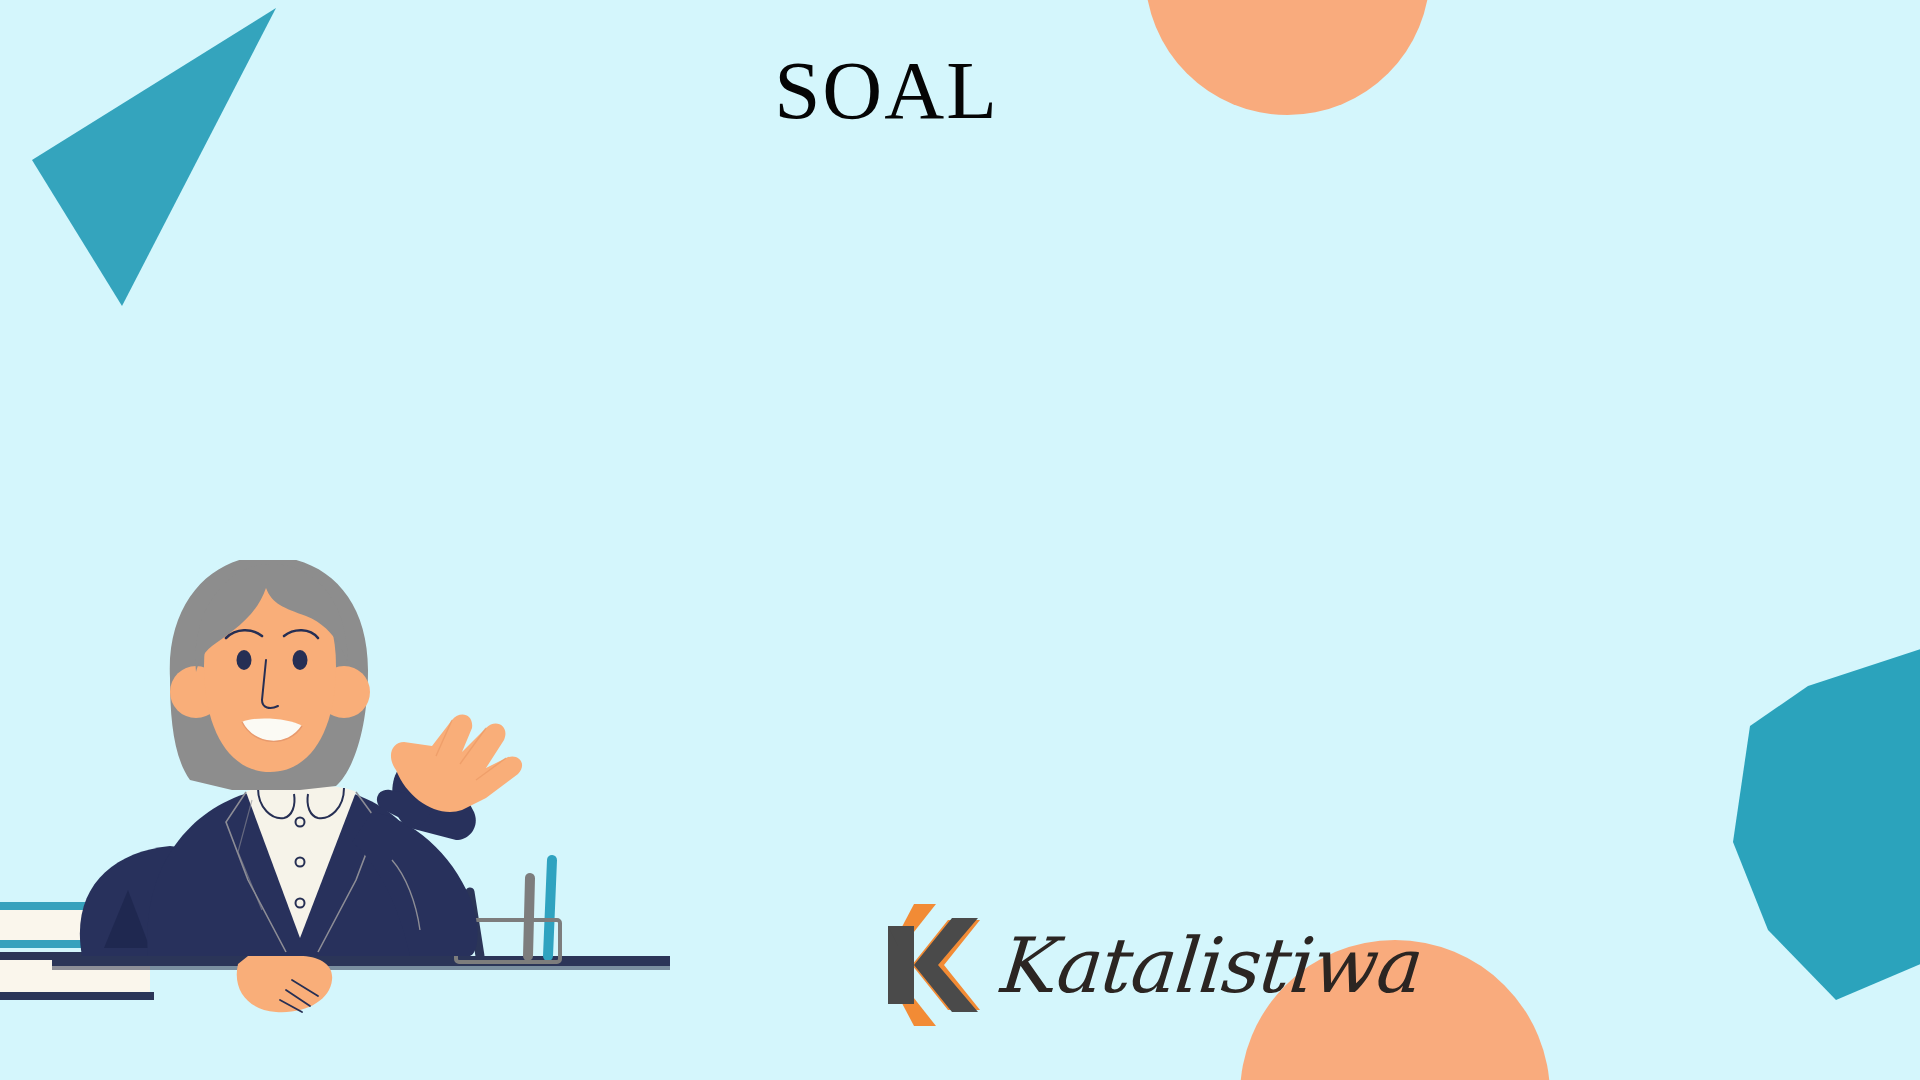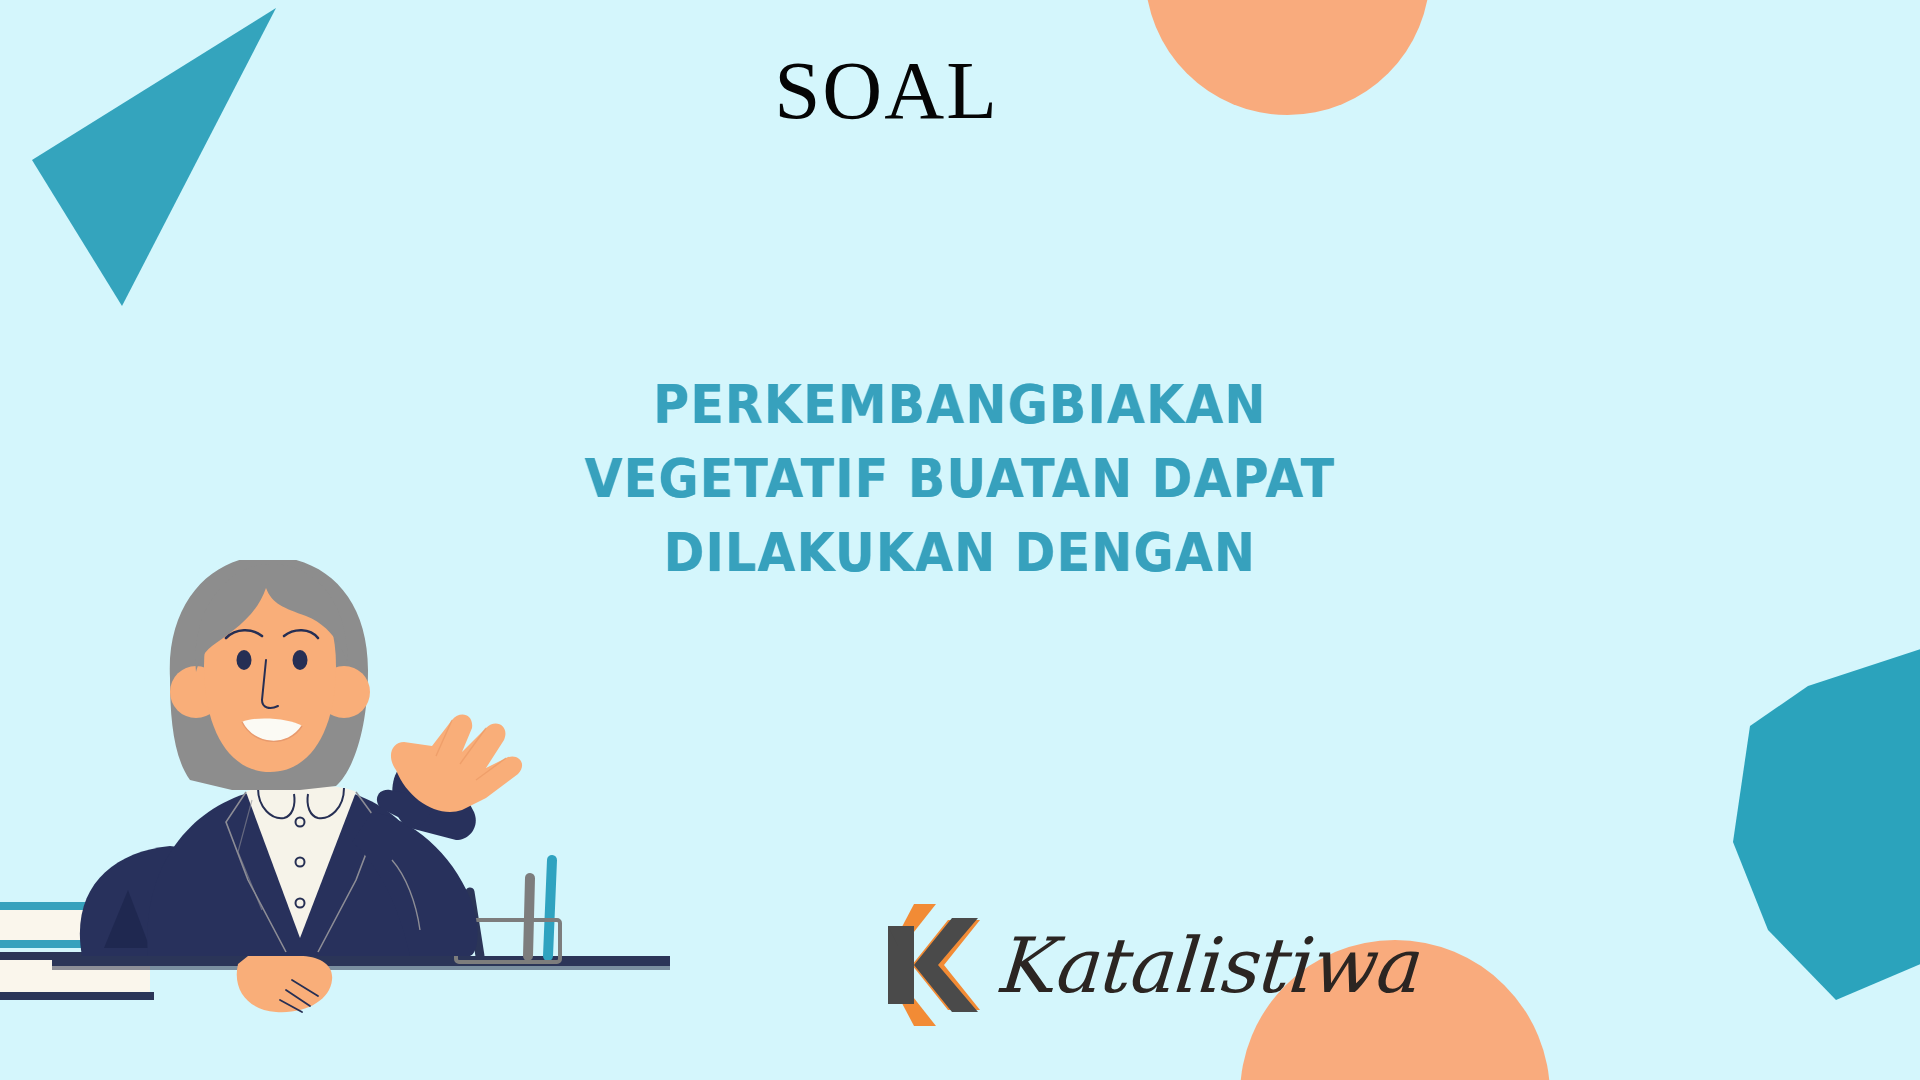--- a/index.html
+++ b/index.html
@@ -122,25 +122,20 @@
   <svg class="shape" id="shape-polygon-right" viewBox="0 0 240 370" aria-hidden="true">
     <polygon points="118,56 240,16 240,330 146,370 78,300 43,212 60,96" fill="#2ba3bc"></polygon>
   </svg>
 
   <div class="shape" id="shape-circle-bottomright"></div>
 
   <div id="title">
     <span id="title-inner">SOAL</span>
   </div>
 
-  <div id="question">
-    <span class="qline">PERKEMBANGBIAKAN</span>
-    <span class="qline">VEGETATIF BUATAN DAPAT</span>
-    <span class="qline">DILAKUKAN DENGAN</span>
-  </div>
 
   <svg id="illustration" viewBox="0 0 720 520" aria-hidden="true">
 
     <g>
 
       <path d="M-10 398 h160 v36 h-160 a18 18 0 0 1 0 -36 z" fill="#faf6ec"></path>
       <path d="M-10 392 h164 v8 h-164 z" fill="#2b3558"></path>
       <path d="M-10 432 h164 v8 h-164 z" fill="#2b3558"></path>
       <path d="M-10 392 a22 22 0 0 0 0 48 h10 a20 20 0 0 1 0 -48 z" fill="#2b3558"></path>
 

